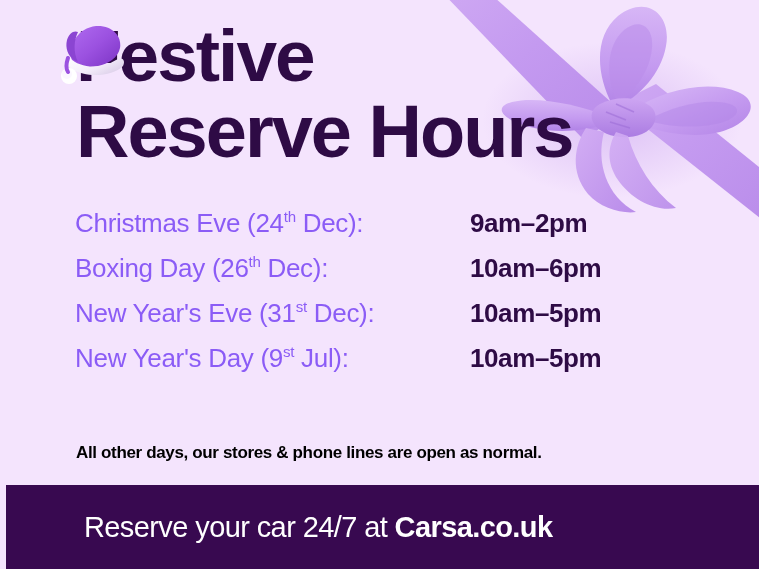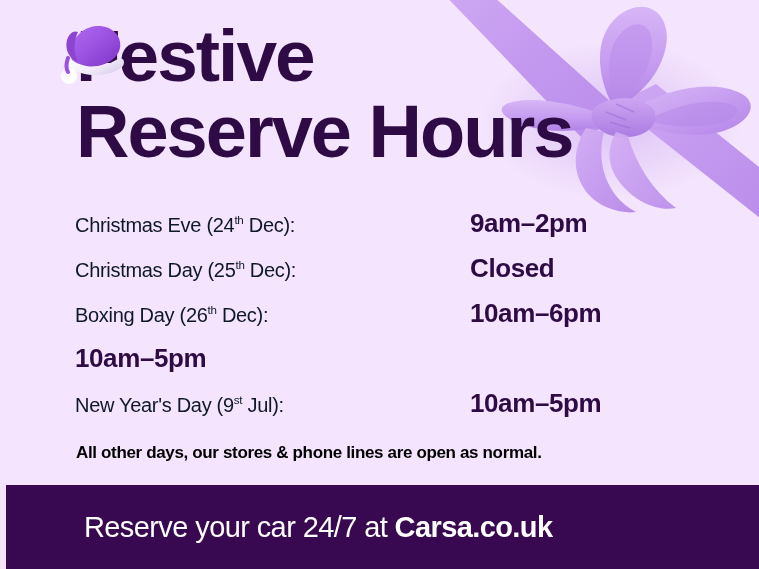--- a/index.html
+++ b/index.html
@@ -66,22 +66,22 @@
     width: 640px;
     z-index: 4;
   }
   .hours-row {
     display: flex;
     align-items: baseline;
     height: 45px;
   }
   .day-label {
     width: 395px;
-    color: #0f172a;
-    font-size: 20px;
+    color: #8b5cf6;
+    font-size: 26px;
     font-weight: 400;
     letter-spacing: -0.3px;
     white-space: nowrap;
   }
   .day-label sup {
     font-size: 0.58em;
     vertical-align: super;
     line-height: 0;
   }
   .day-hours {
@@ -234,31 +234,28 @@
     <div class="title-line line2">Reserve Hours</div>
   </div>
 
   <div class="hours-table">
 
     <div class="hours-row">
       <div class="day-label"><span>Christmas Eve (24</span><sup>th</sup><span> Dec):</span></div>
       <div class="day-hours">9am–2pm</div>
     </div>
 
-    <div class="hours-row">
-      <div class="day-label"><span>Christmas Day (25</span><sup>th</sup><span> Dec):</span></div>
-      <div class="day-hours">Closed</div>
-    </div>
 
     <div class="hours-row">
       <div class="day-label"><span>Boxing Day (26</span><sup>th</sup><span> Dec):</span></div>
       <div class="day-hours">10am–6pm</div>
     </div>
 
     <div class="hours-row">
+      <div class="day-label"><span>New Year's Eve (31</span><sup>st</sup><span> Dec):</span></div>
       <div class="day-hours">10am–5pm</div>
     </div>
 
     <div class="hours-row">
       <div class="day-label"><span>New Year's Day (9</span><sup>st</sup><span> Jul):</span></div>
       <div class="day-hours">10am–5pm</div>
     </div>
 
   </div>
 

